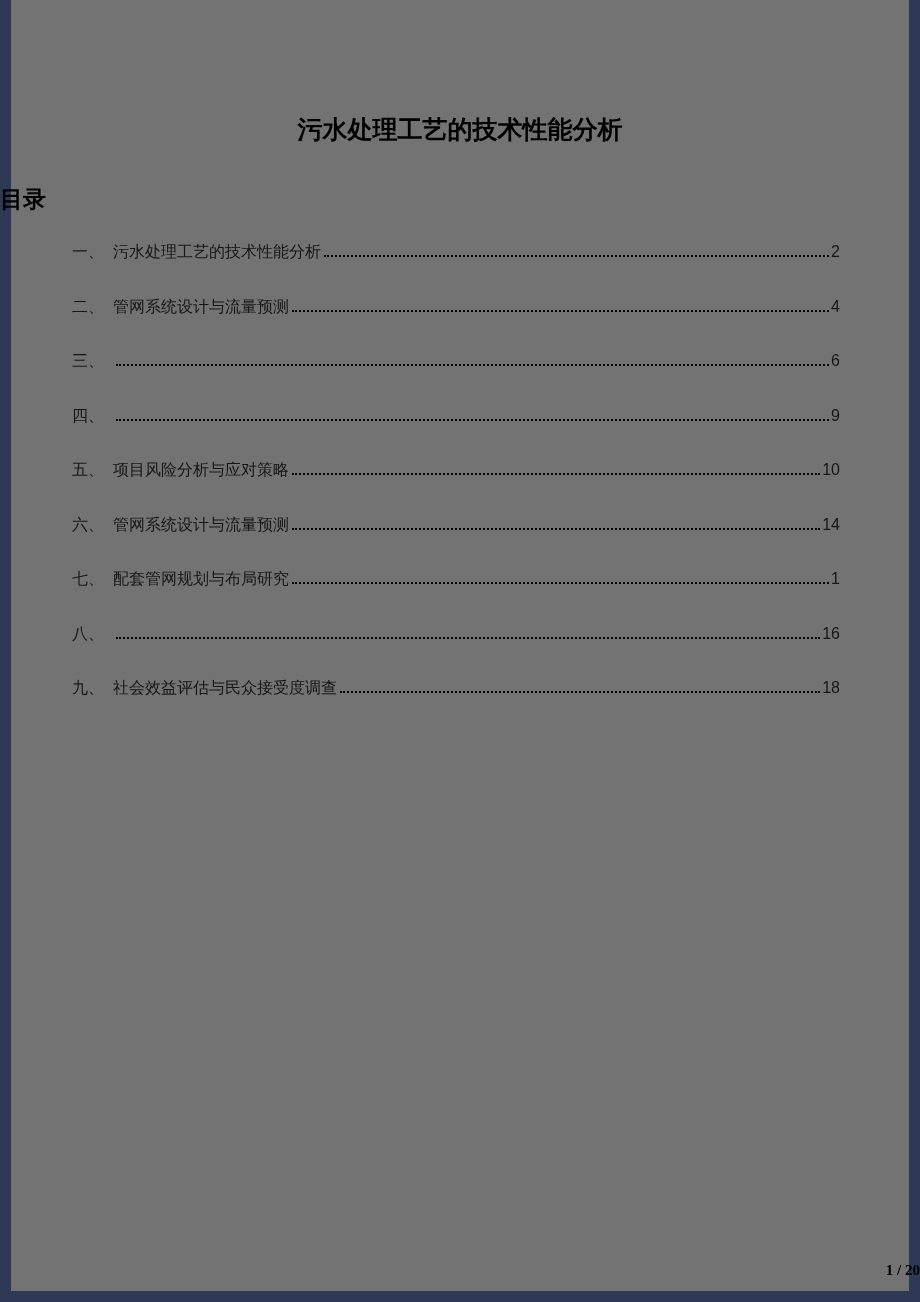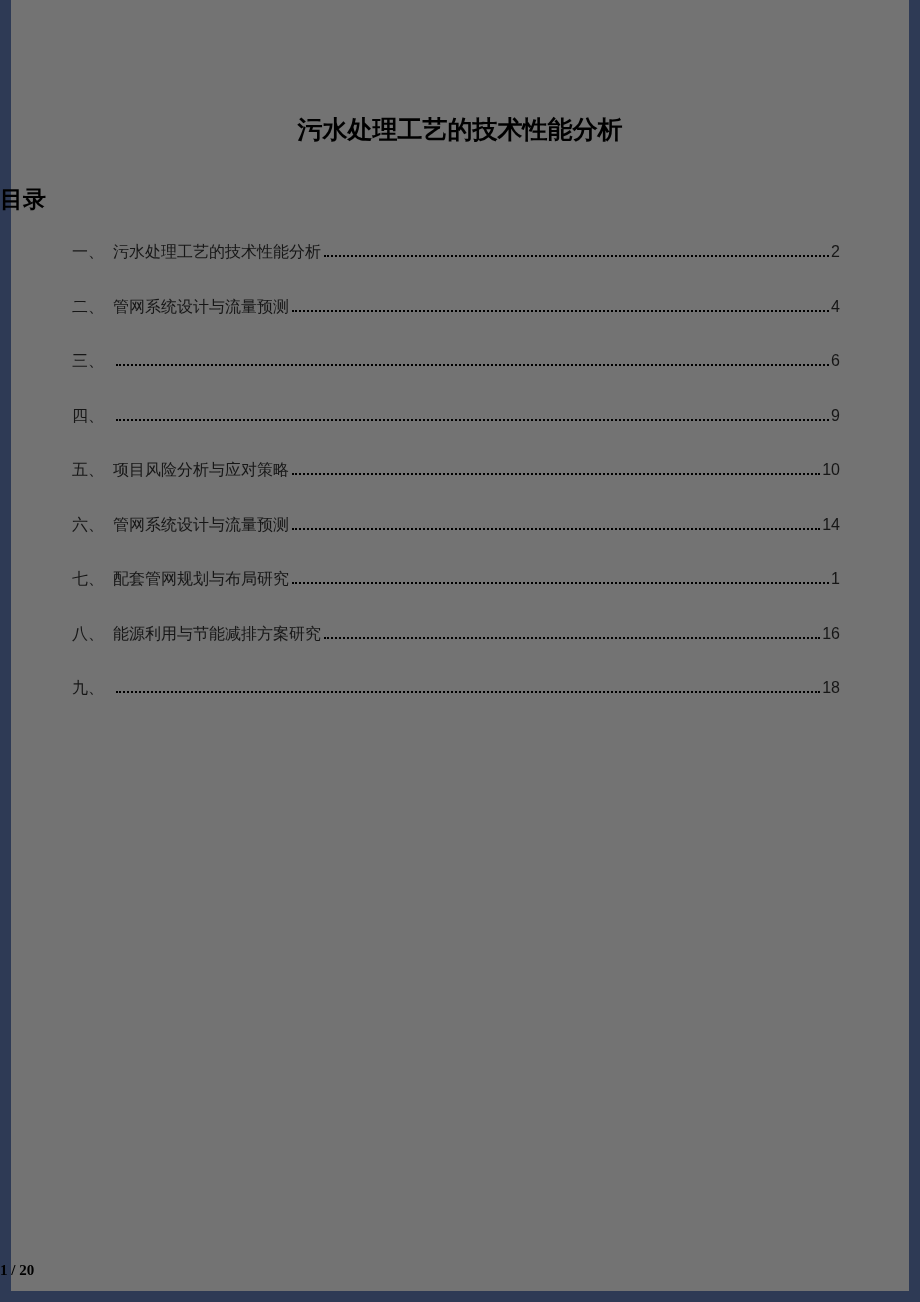--- a/index.html
+++ b/index.html
@@ -38,21 +38,21 @@
   .toc-title { white-space: nowrap; }
   .leader {
     flex: 1 1 auto; min-width: 16px;
     border-bottom: 2px dotted #000000;
     margin: 0 2px 0 3px;
   }
   .toc-page { white-space: nowrap; }
 
   .footer {
     position: absolute; top: 1262px; left: 0; width: 100%;
-    text-align: left;
+    text-align: right;
     font-family: "Liberation Serif", serif;
     font-weight: bold; font-size: 15px; color: #000000;
   }
 </style>
 </head>
 <body>
 
 <div class="page">
   <div class="b bl"></div>
   <div class="b br"></div>
@@ -97,26 +97,26 @@
     <span class="toc-page">14</span>
   </div>
       <div class="toc-row" style="top: 567px;">
     <span class="toc-num">七、</span>
     <span class="toc-title">配套管网规划与布局研究</span>
     <span class="leader"></span>
     <span class="toc-page">1</span>
   </div>
       <div class="toc-row" style="top: 621.5px;">
     <span class="toc-num">八、</span>
-    <span class="toc-title">能源利用与节能减排方案研究</span>
     <span class="leader"></span>
     <span class="toc-page">16</span>
   </div>
       <div class="toc-row" style="top: 676px;">
     <span class="toc-num">九、</span>
+    <span class="toc-title">社会效益评估与民众接受度调查</span>
     <span class="leader"></span>
     <span class="toc-page">18</span>
   </div>
     </div>
 
   <div class="footer">
     <span>1 / 20</span>
   </div>
 </div>
 

